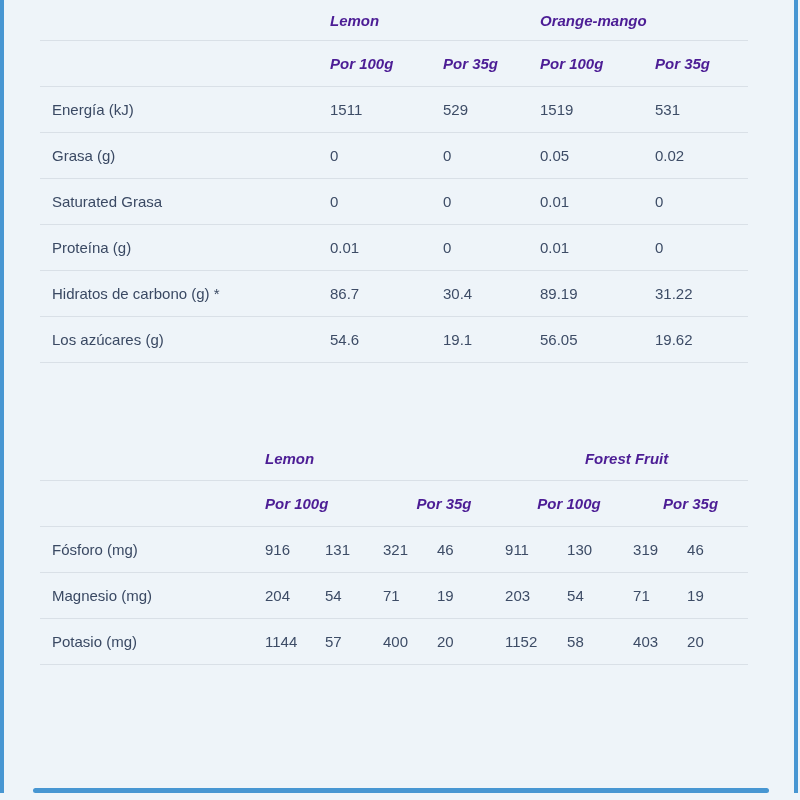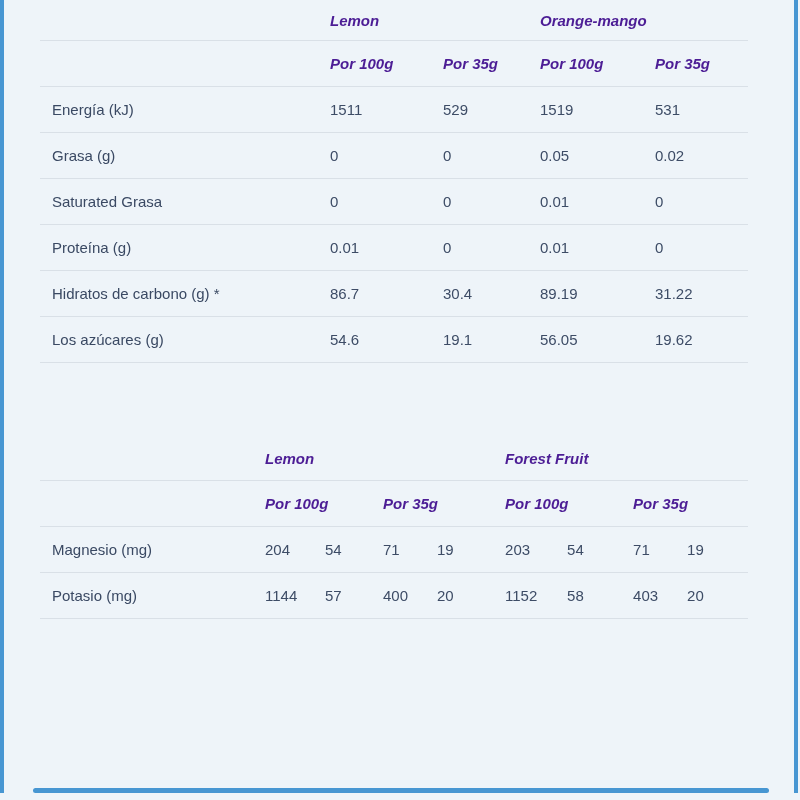--- a/index.html
+++ b/index.html
@@ -29,21 +29,21 @@
     height:45px;
     border-bottom:1px solid #d9e0e7;
     white-space:nowrap;
     overflow:hidden;
   }
   tr.group-row th{height:40px;}
   .t2 tr.group-row th{height:44px;}
   th.hdr{font-weight:bold;color:#4c1d95;font-style:italic;}
   td.row-label, th.row-label{padding-left:12px;color:#3a4963;}
   th.section-label{padding-left:12px;font-weight:bold;color:#2f3e58;}
-  .t2 th.span-center{}
+  .t2 th.span-center{text-align:center;}
   .val{color:#3d4c66;}
 </style>
 </head>
 <body>
 
 <div class="edge-left"></div>
 <div class="edge-right"></div>
 <div class="edge-bottom"></div>
 
 <table class="t1">
@@ -135,20 +135,31 @@
     <tr>
       <th class="row-label"></th>
       <th class="hdr" colspan="2">Por 100g</th>
       <th class="hdr span-center" colspan="2">Por 35g</th>
       <th class="hdr span-center" colspan="2">Por 100g</th>
       <th class="hdr span-center" colspan="2">Por 35g</th>
     </tr>
   </thead>
   <tbody>
     <tr>
+      <td class="row-label">Fósforo (mg)</td>
+      <td class="val">916</td>
+      <td class="val">131</td>
+      <td class="val">321</td>
+      <td class="val">46</td>
+      <td class="val">911</td>
+      <td class="val">130</td>
+      <td class="val">319</td>
+      <td class="val">46</td>
+    </tr>
+    <tr>
       <td class="row-label">Magnesio (mg)</td>
       <td class="val">204</td>
       <td class="val">54</td>
       <td class="val">71</td>
       <td class="val">19</td>
       <td class="val">203</td>
       <td class="val">54</td>
       <td class="val">71</td>
       <td class="val">19</td>
     </tr>

